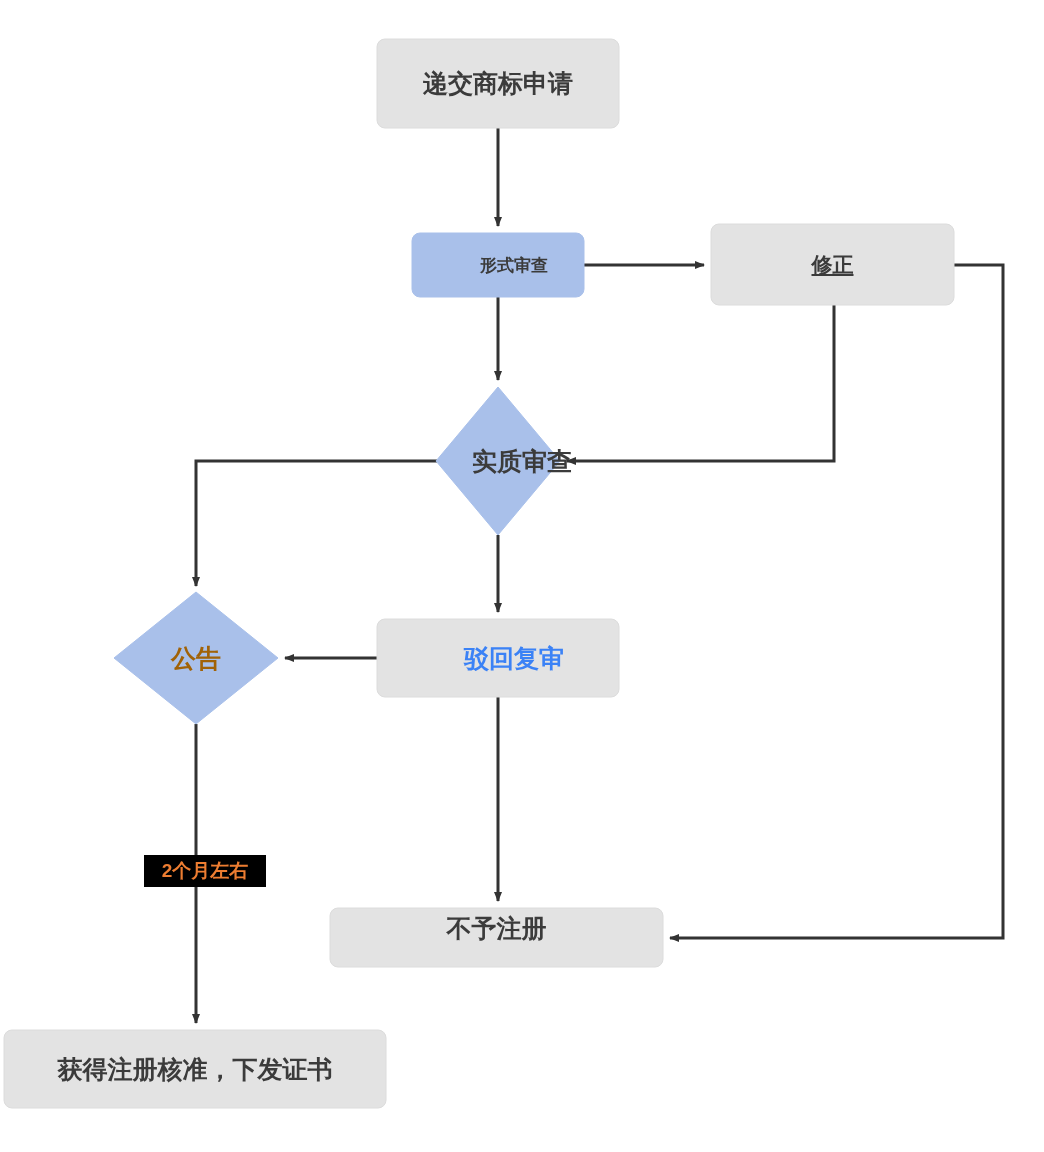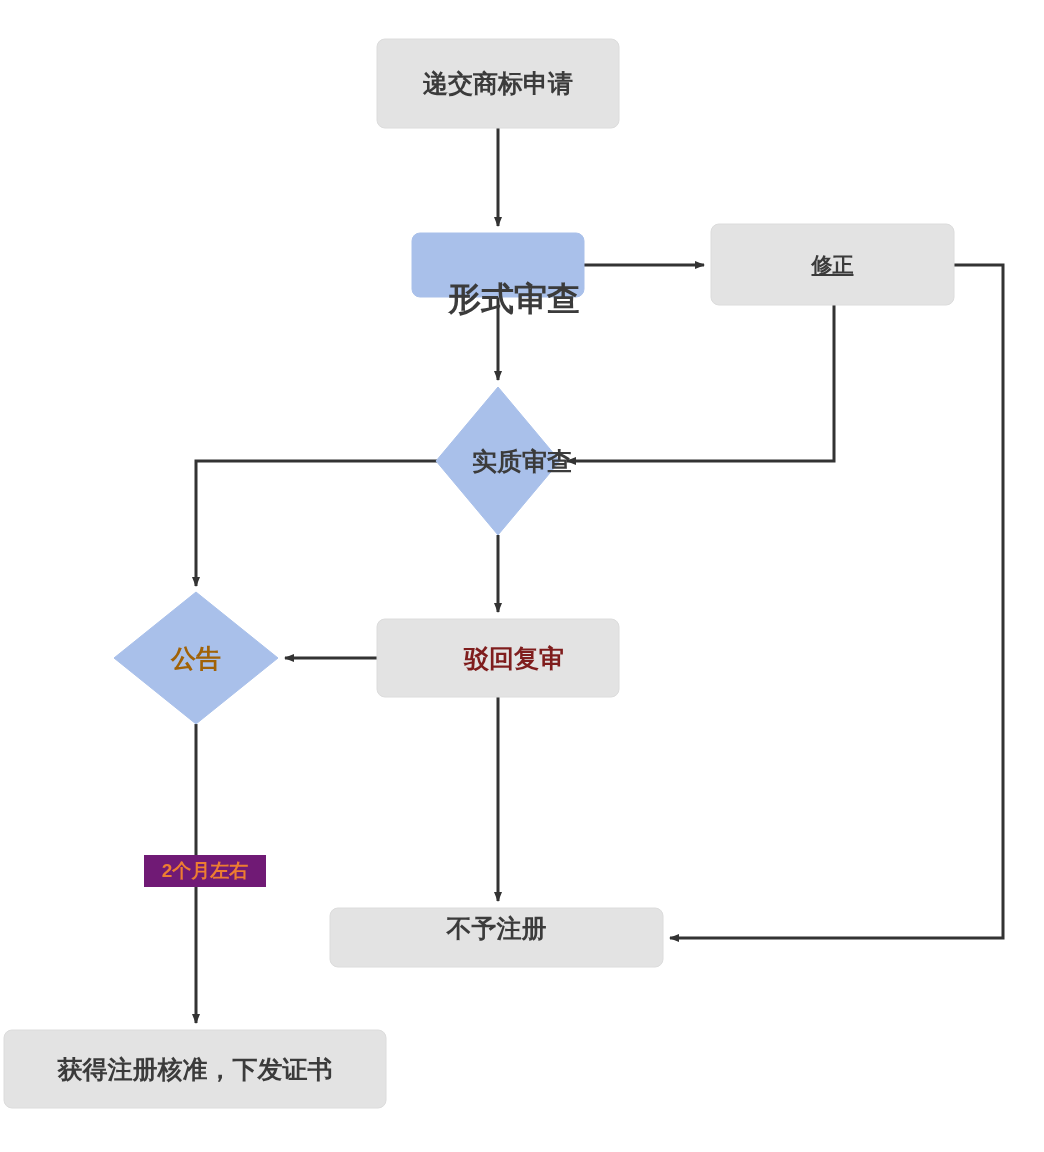--- a/index.html
+++ b/index.html
@@ -37,21 +37,21 @@
     white-space: nowrap;
   }
   .edge-label {
     position: absolute;
     display: flex;
     align-items: center;
     justify-content: center;
     text-align: center;
     font-weight: bold;
     white-space: nowrap;
-    background: #701a75;
+    background: #000000;
     padding: 1px 6px;
   }
 </style>
 </head>
 <body>
 
 <div id="flowchart-root">
 
   <svg id="flow-svg" viewBox="0 0 1044 1152">
     <defs>
@@ -79,25 +79,25 @@
         <polygon points="498,387 560,461 498,535 436,461" fill="#a9c0ea" stroke="#a9c0ea" stroke-width="1"></polygon>
         <polygon points="196,592 278,658 196,724 114,658" fill="#a9c0ea" stroke="#a9c0ea" stroke-width="1"></polygon>
         <rect x="377" y="619" width="242" height="78" rx="8" ry="8" fill="#e3e3e3" stroke="#dcdcdc" stroke-width="1"></rect>
         <rect x="330" y="908" width="333" height="59" rx="8" ry="8" fill="#e3e3e3" stroke="#dcdcdc" stroke-width="1"></rect>
         <rect x="4" y="1030" width="382" height="78" rx="8" ry="8" fill="#e3e3e3" stroke="#dcdcdc" stroke-width="1"></rect>
       </g>
   </svg>
 
   <div id="node-labels-layer">
       <div class="node-label" style="left: 377px; top: 39px; width: 242px; height: 89px; font-size: 25px; color: rgb(59, 59, 59);">递交商标申请</div>
-      <div class="node-label" style="left: 412px; top: 233px; width: 204px; height: 64px; font-size: 33px; color: rgb(59, 59, 59); margin-top: 34px;">形式审查</div>
+      <div class="node-label" style="left: 412px; top: 233px; width: 204px; height: 64px; font-size: 17px; color: rgb(59, 59, 59);">形式审查</div>
       <div class="node-label" style="left: 711px; top: 224px; width: 243px; height: 81px; font-size: 21px; color: rgb(59, 59, 59); text-decoration: underline;">修正</div>
       <div class="node-label" style="left: 460px; top: 387px; width: 124px; height: 148px; font-size: 25px; color: rgb(59, 59, 59);">实质审查</div>
       <div class="node-label" style="left: 114px; top: 592px; width: 164px; height: 132px; font-size: 25px; color: #a16207;">公告</div>
-      <div class="node-label" style="left: 377px; top: 619px; width: 274px; height: 78px; font-size: 25px; color: #7f1d1d;">驳回复审</div>
+      <div class="node-label" style="left: 377px; top: 619px; width: 274px; height: 78px; font-size: 25px; color: #3b82f6;">驳回复审</div>
       <div class="node-label" style="left: 330px; top: 908px; width: 333px; height: 41px; font-size: 25px; color: rgb(59, 59, 59);">不予注册</div>
       <div class="node-label" style="left: 4px; top: 1030px; width: 382px; height: 78px; font-size: 25px; color: rgb(59, 59, 59);">获得注册核准，下发证书</div>
     </div>
   <div id="edge-labels-layer">
       <div class="edge-label" style="left: 144px; top: 855px; width: 110px; height: 30px; font-size: 19px; color: rgb(237, 125, 49);">2个月左右</div>
     </div>
 
 </div>
 
 </body></html>

